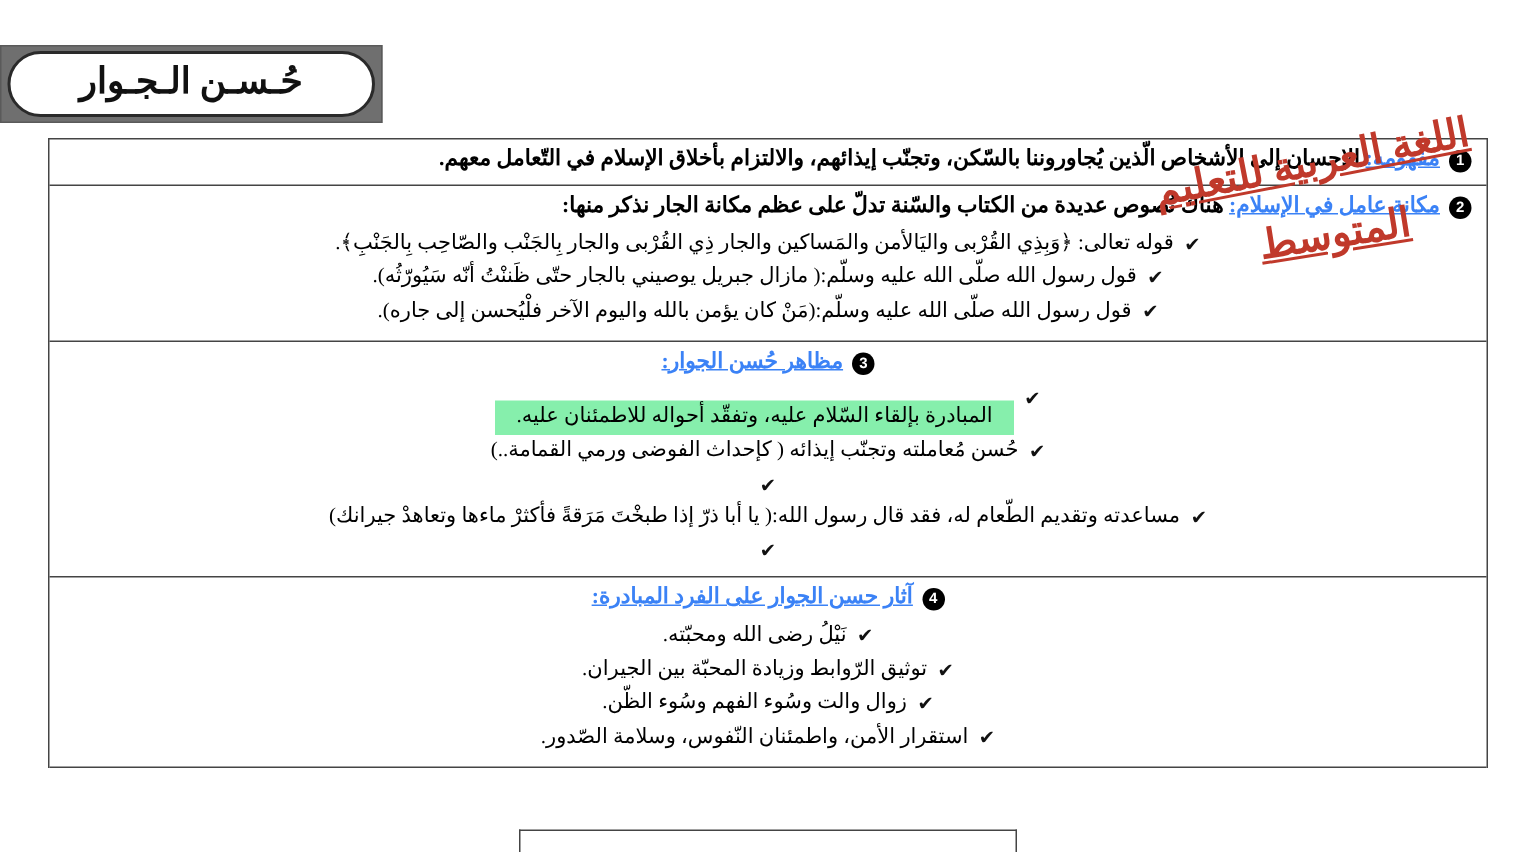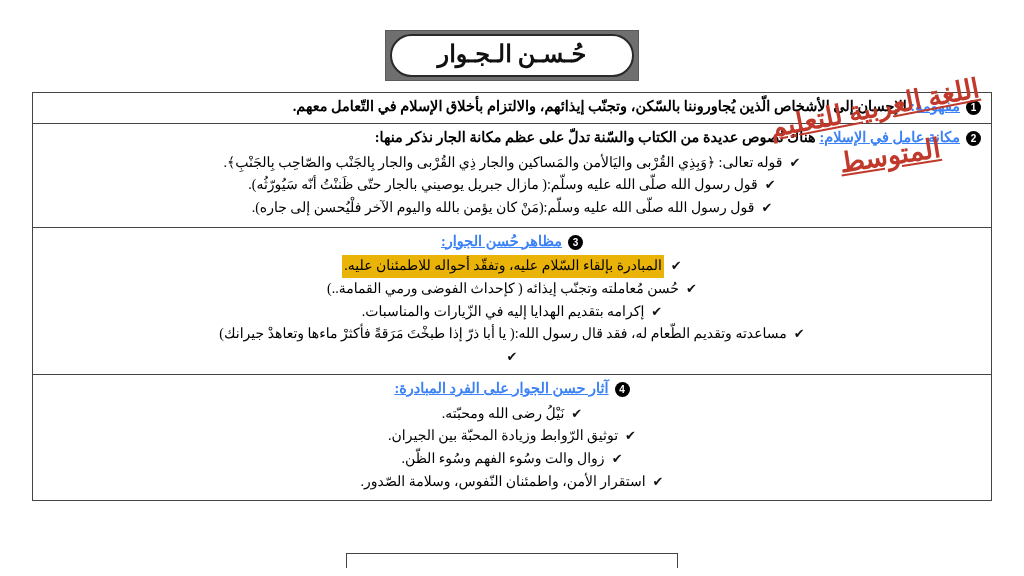--- a/index.html
+++ b/index.html
@@ -20,21 +20,21 @@
     inset: 0;
     background: #fff;
   }
 
   
   .title-wrap {
     position: absolute;
     top: 30px;
     left: 0; right: 0;
     display: flex;
-    justify-content: center;
+    justify-content: flex-end;
   }
   .title-box {
     position: relative;
     background: #6f6f6f;
     padding: 3px 4px;
     border: 1px solid #5a5a5a;
   }
   .title-inner {
     background: #ffffff;
     border: 2px solid #2a2a2a;
@@ -116,22 +116,23 @@
   ul.bullets.centered li {
     justify-content: center;
   }
   .tick {
     font-size: 13px;
     color: #111;
     line-height: 1.62;
   }
   .li-text { }
   .hl {
-    background: #eab308;
-    padding: 0 2px;
+    background: #86efac;
+    padding: 0 14px;
+    margin-top: 12px;
   }
   .qbox {
     font-size: 13.5px;
   }
 
   
   .redtext {
     position: absolute;
     color: #c0392b;
     font-family: "Liberation Serif", serif;
@@ -226,21 +227,20 @@
         <li>
           <span class="tick">✔</span>
           <span class="li-text hl">المبادرة بإلقاء السّلام عليه، وتفقّد أحواله للاطمئنان عليه.</span>
         </li>
         <li>
           <span class="tick">✔</span>
           <span class="li-text">حُسن مُعاملته وتجنّب إيذائه ( كإحداث الفوضى ورمي القمامة..)</span>
         </li>
         <li>
           <span class="tick">✔</span>
-          <span class="li-text">إكرامه بتقديم الهدايا إليه في الزّيارات والمناسبات.</span>
         </li>
         <li>
           <span class="tick">✔</span>
           <span class="li-text">مساعدته وتقديم الطّعام له، فقد قال رسول الله:( يا أبا ذرّ إذا طبخْتَ مَرَقةً فأكثرْ ماءها وتعاهدْ جيرانك)</span>
         </li>
         <li>
           <span class="tick">✔</span>
         </li>
       </ul>
     </div>

